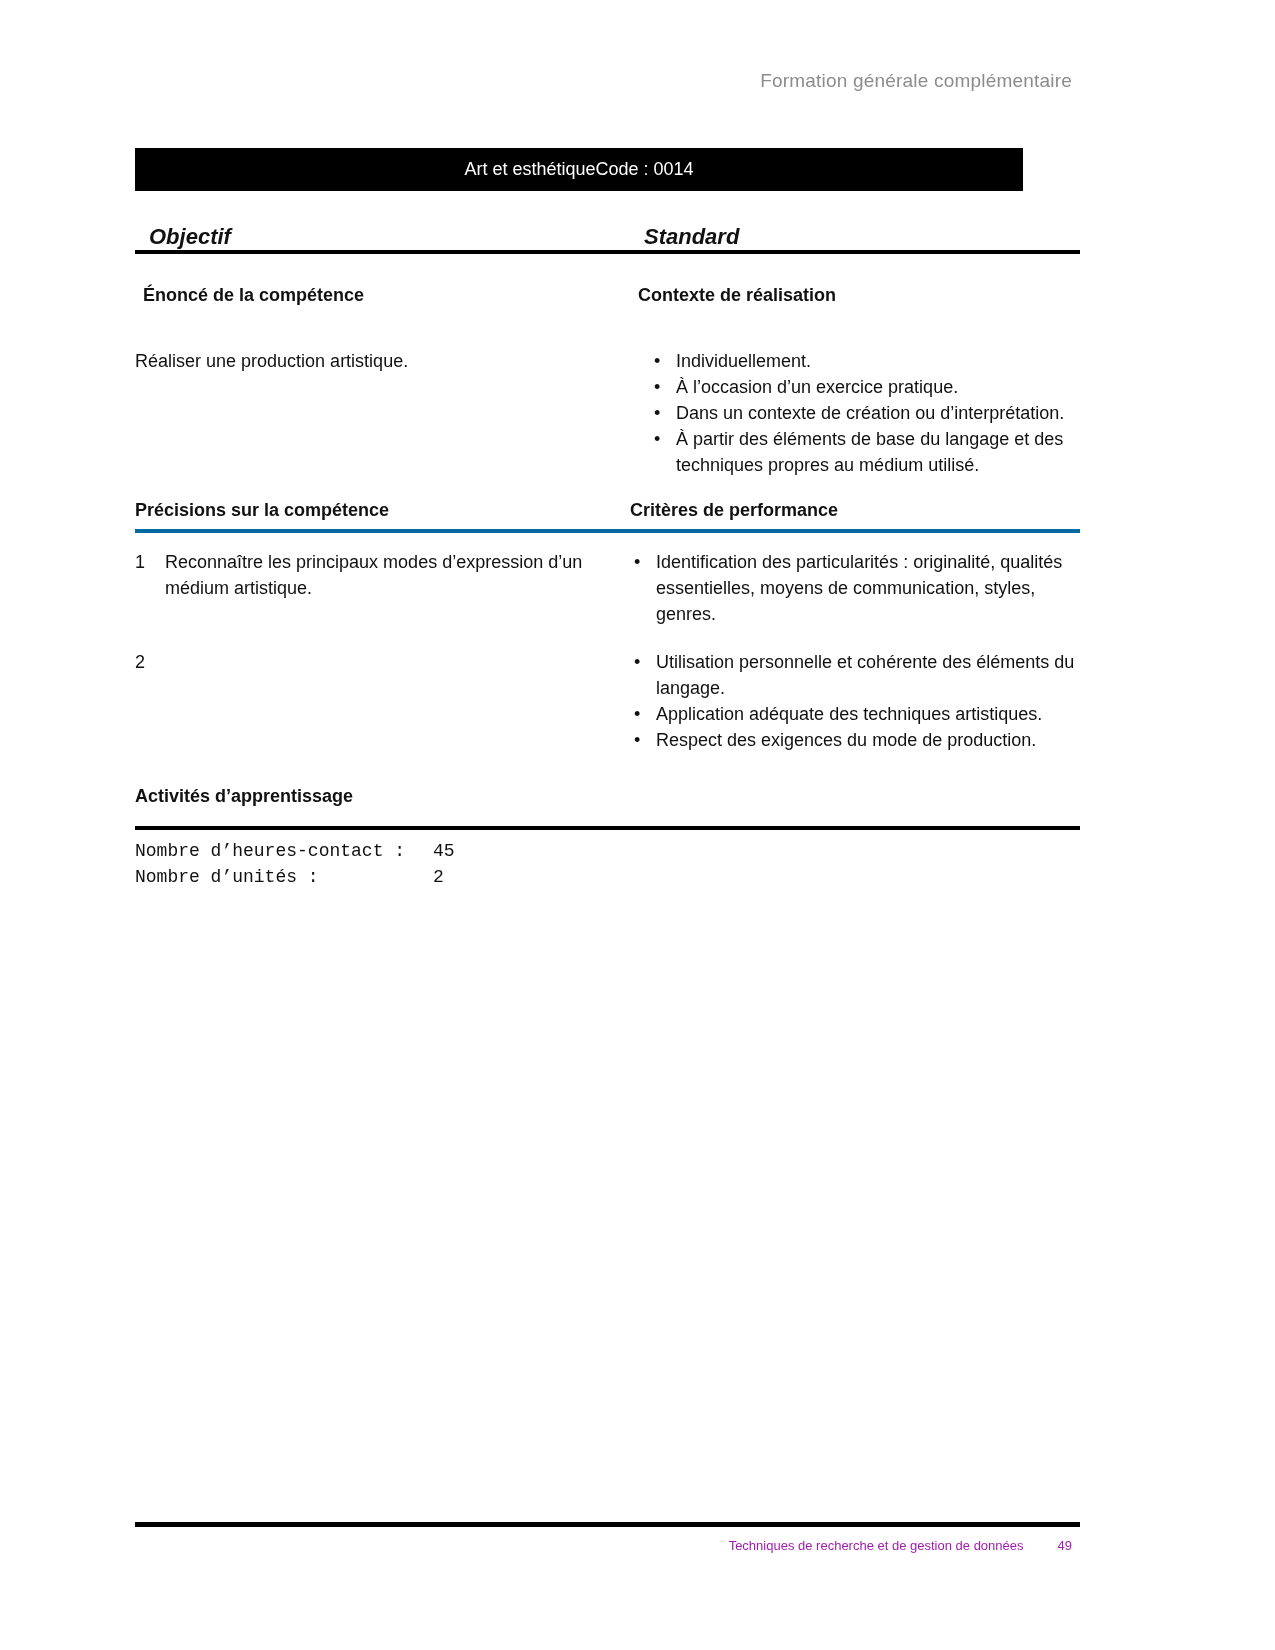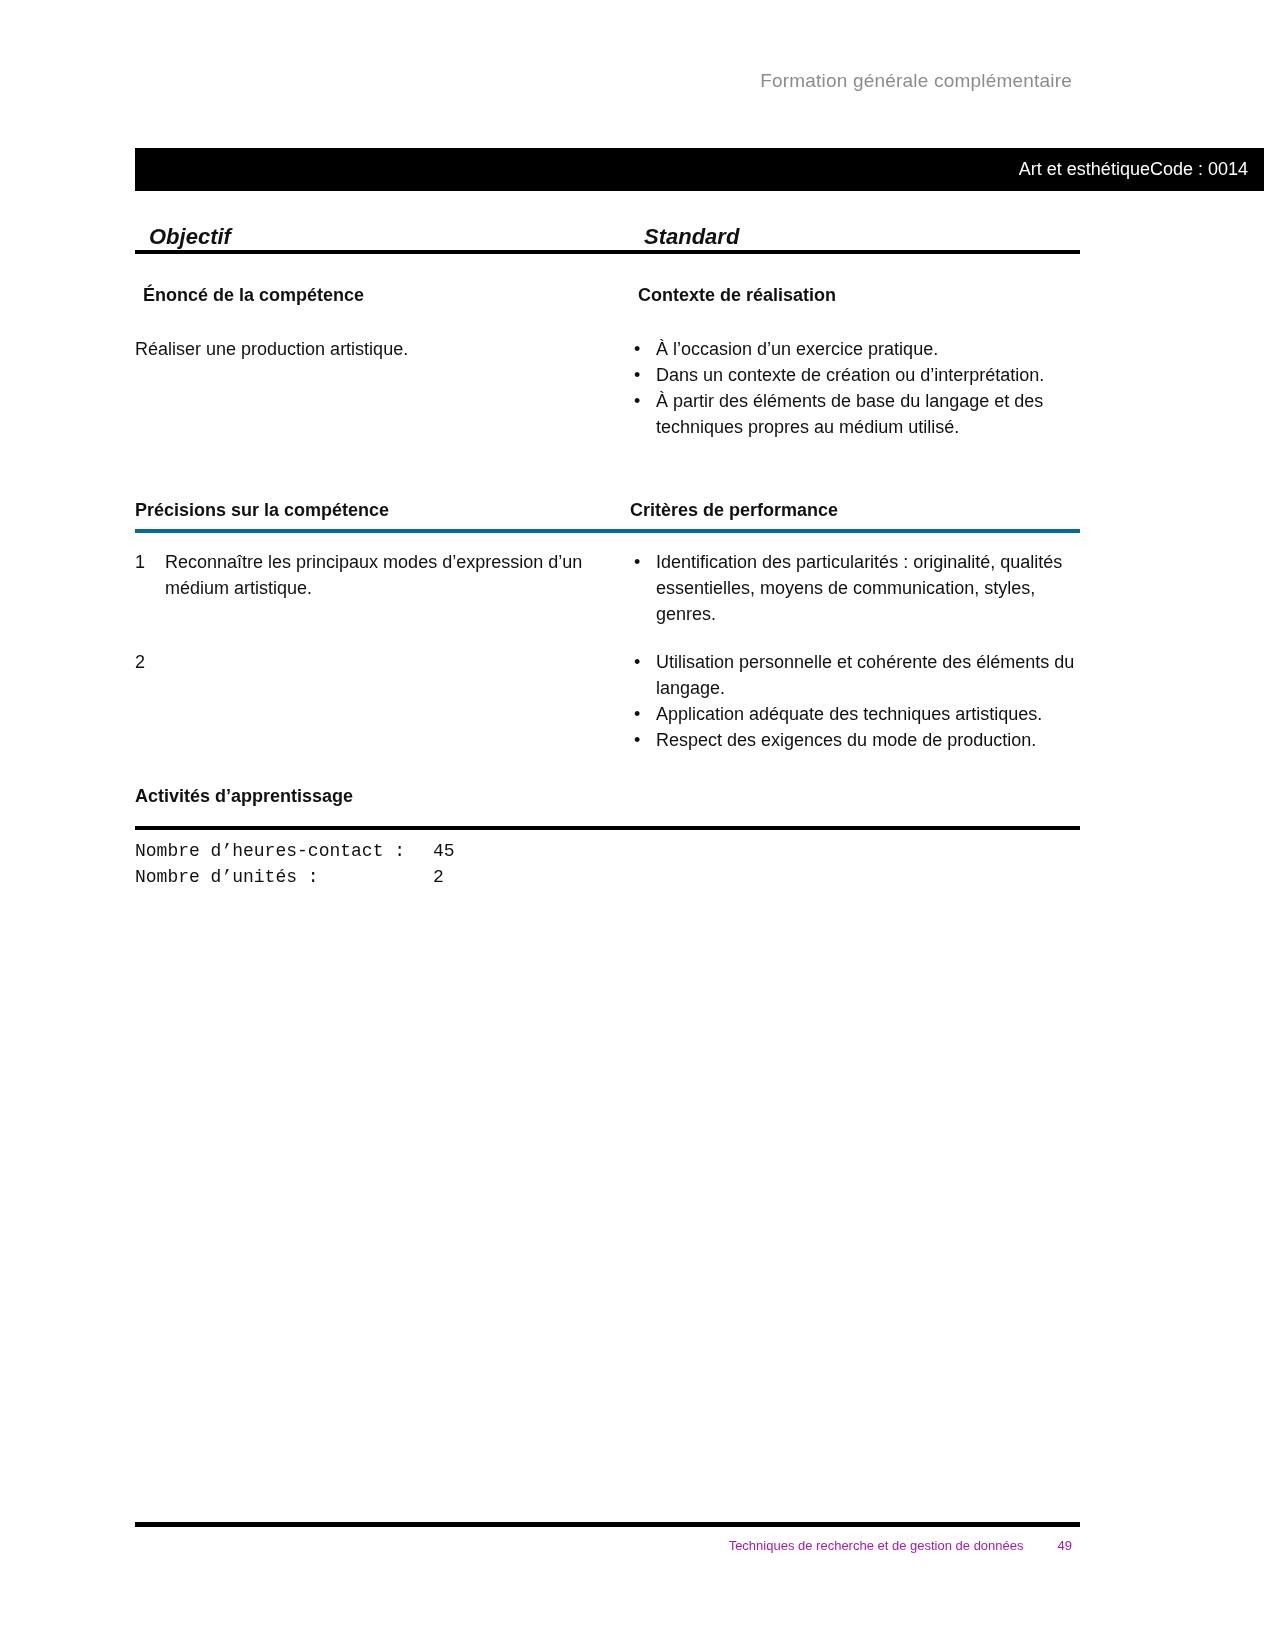--- a/index.html
+++ b/index.html
@@ -25,27 +25,27 @@
     right: 8px;
     font-size: 19px;
     color: #8c8c8c;
     letter-spacing: 0.2px;
   }
   
   .title-bar {
     position: absolute;
     top: 148px;
     left: 0;
-    width: 1129px;
+    width: 888px;
     height: 43px;
     background: #000000;
     color: #ffffff;
     display: flex;
     align-items: center;
-    justify-content: flex-end;
+    justify-content: center;
     padding: 0 16px;
     font-size: 18px;
   }
   
   .col-headers {
     position: absolute;
     top: 224px;
     left: 0;
     width: 945px;
     display: grid;
@@ -63,21 +63,21 @@
   .grid {
     display: grid;
     grid-template-columns: 495px 450px;
     width: 945px;
   }
   .subhead {
     font-weight: bold;
     font-size: 18px;
   }
   .subhead-row { position: absolute; top: 285px; left: 8px; }
-  .body-row-1 { position: absolute; top: 336px; left: 0; }
+  .body-row-1 { position: absolute; top: 348px; left: 0; gap: 20px; }
   .body-text { font-size: 18px; line-height: 26px; }
   ul.bullets {
     list-style: none;
     font-size: 18px;
     line-height: 26px;
   }
   ul.bullets li {
     position: relative;
     padding-left: 26px;
   }
@@ -159,20 +159,21 @@
   </div>
 
   <div class="grid subhead-row">
     <div class="subhead">Énoncé de la compétence</div>
     <div class="subhead">Contexte de réalisation</div>
   </div>
 
   <div class="grid body-row-1">
     <div class="body-text">Réaliser une production artistique.</div>
     <ul class="bullets">
+      <li>Individuellement.</li>
       <li>À l’occasion d’un exercice pratique.</li>
       <li>Dans un contexte de création ou d’interprétation.</li>
       <li>À partir des éléments de base du langage et des techniques propres au médium utilisé.</li>
     </ul>
   </div>
 
   <div class="grid precisions-row section-rule-row">
     <div class="subhead">Précisions sur la compétence</div>
     <div class="subhead">Critères de performance</div>
   </div>

